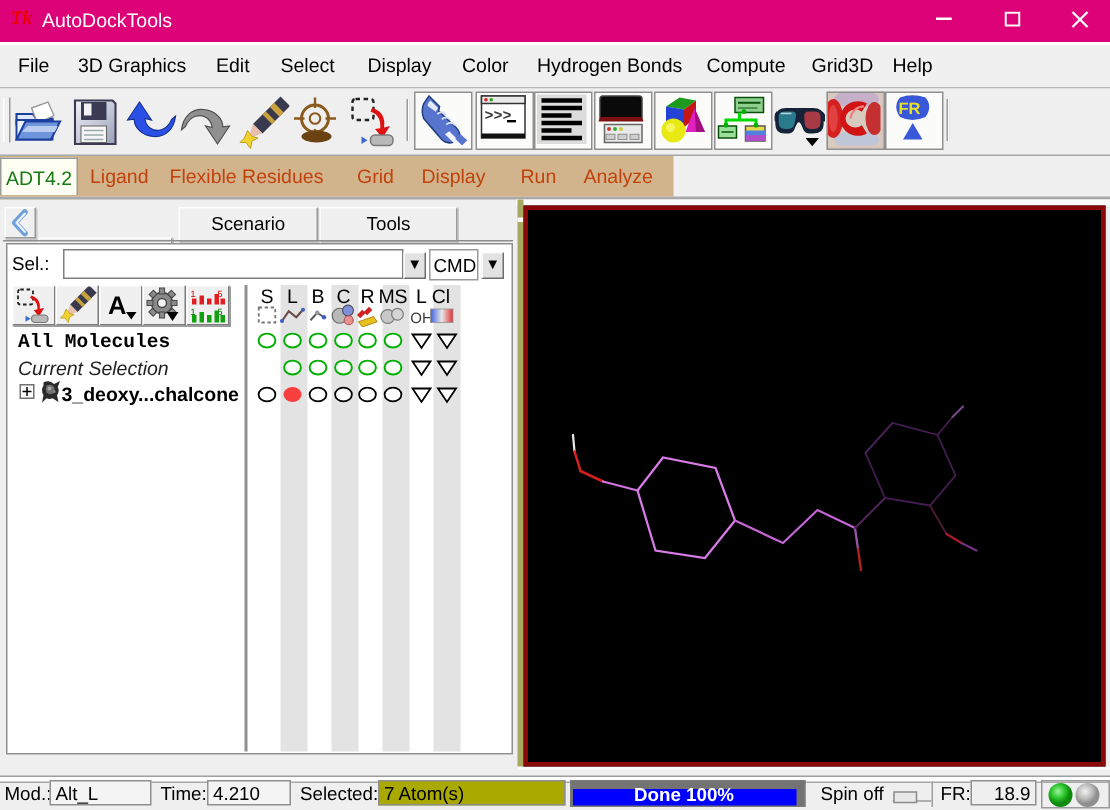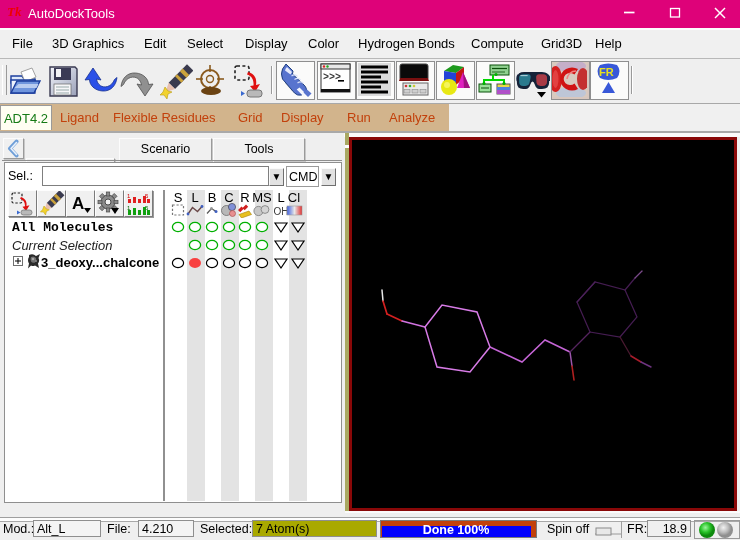--- a/index.html
+++ b/index.html
@@ -469,25 +469,25 @@
         <polyline points="279,218 289,224" stroke="#a81c2a" stroke-width="1.5"></polyline>
         <polyline points="289,224 299,229" stroke="#6e3480" stroke-width="1.4"></polyline>
       </g>
     </svg>
   </div>
 
   <div id="status" class="abs">
     <div id="statusgroove"></div>
     <span class="lbl" style="left:3px">Mod.:</span>
     <div class="sfield" style="left:33px;width:68px;">Alt_L</div>
-    <span class="lbl" style="left:107px">File:</span>
+    <span class="lbl" style="left:107px">Time:</span>
     <div class="sfield" style="left:138px;width:56px;">4.210</div>
     <span class="lbl" style="left:200px">Selected:</span>
     <div class="sfield" style="left:252px;width:125px;background:#a9a900;">7 Atom(s)</div>
-    <div class="abs" style="left:380px;top:2px;width:157px;height:18px;background:#c2410c;border:1px solid #7a7a7a;box-sizing:border-box;">
+    <div class="abs" style="left:380px;top:2px;width:157px;height:18px;background:#737373;border:1px solid #7a7a7a;box-sizing:border-box;">
       <div class="abs" style="left:1px;top:5px;width:149px;height:11px;background:#0000fe;"></div>
       <div class="abs" style="left:0;top:2px;width:150px;text-align:center;color:#fff;font-size:12.5px;font-weight:bold;">Done 100%</div>
     </div>
     <span class="lbl" style="left:547px">Spin off</span>
     <svg class="abs" style="left:595px;top:7px" width="26" height="12">
       <line x1="0" y1="9" x2="26" y2="9" stroke="#9a9a9a"></line>
       <rect x="1" y="3" width="15" height="7" fill="#e8e8e8" stroke="#8a8a8a"></rect>
     </svg>
     <div class="abs" style="left:621px;top:3px;width:1px;height:17px;background:#9f9f9f;"></div>
     <span class="lbl" style="left:627px">FR:</span>

